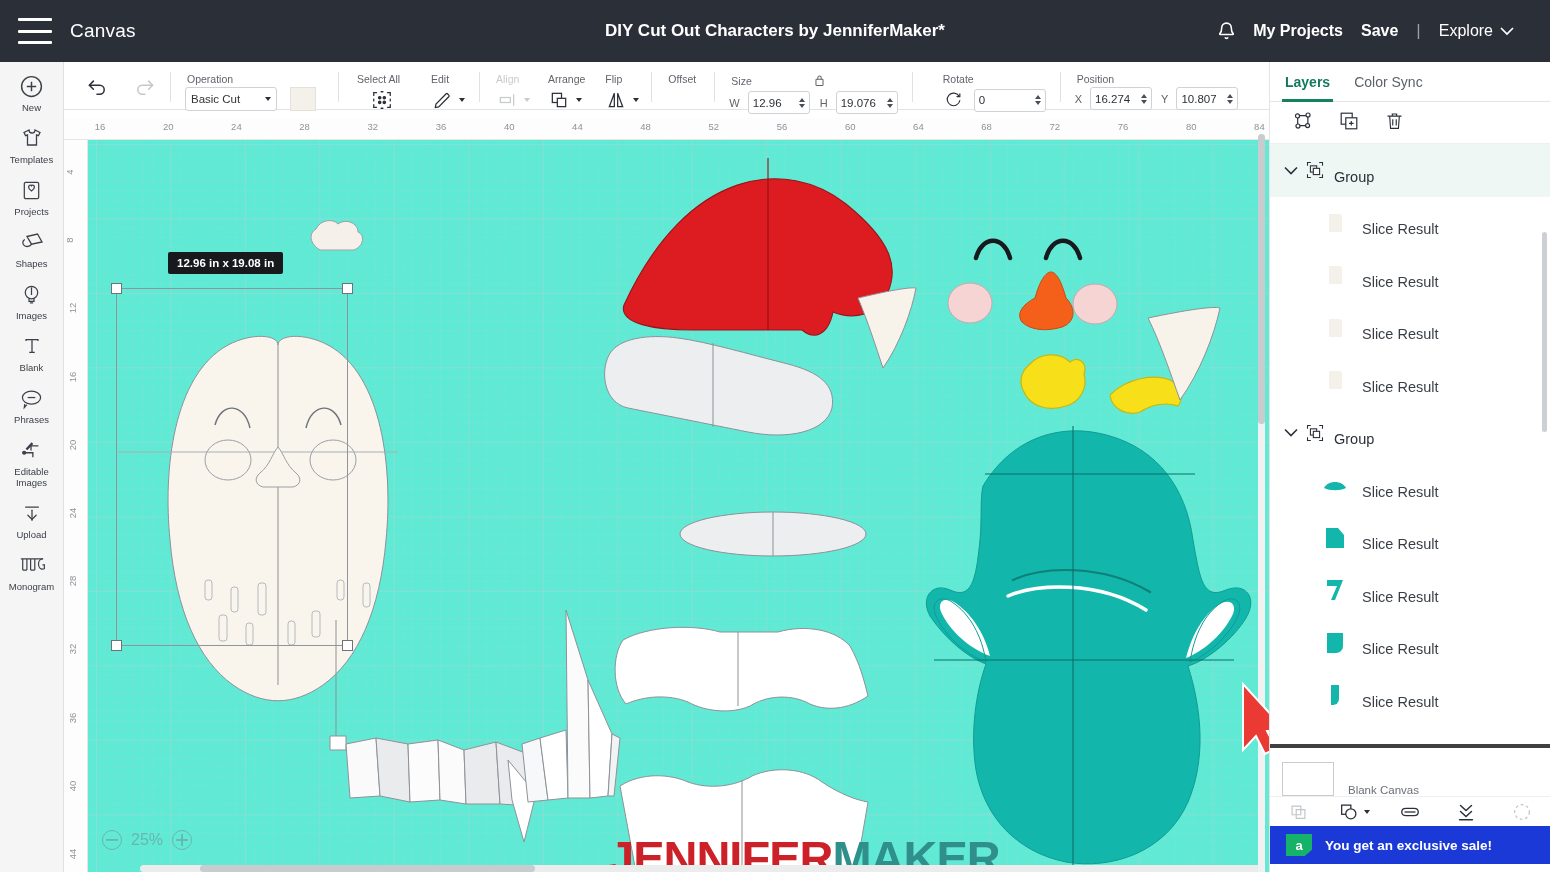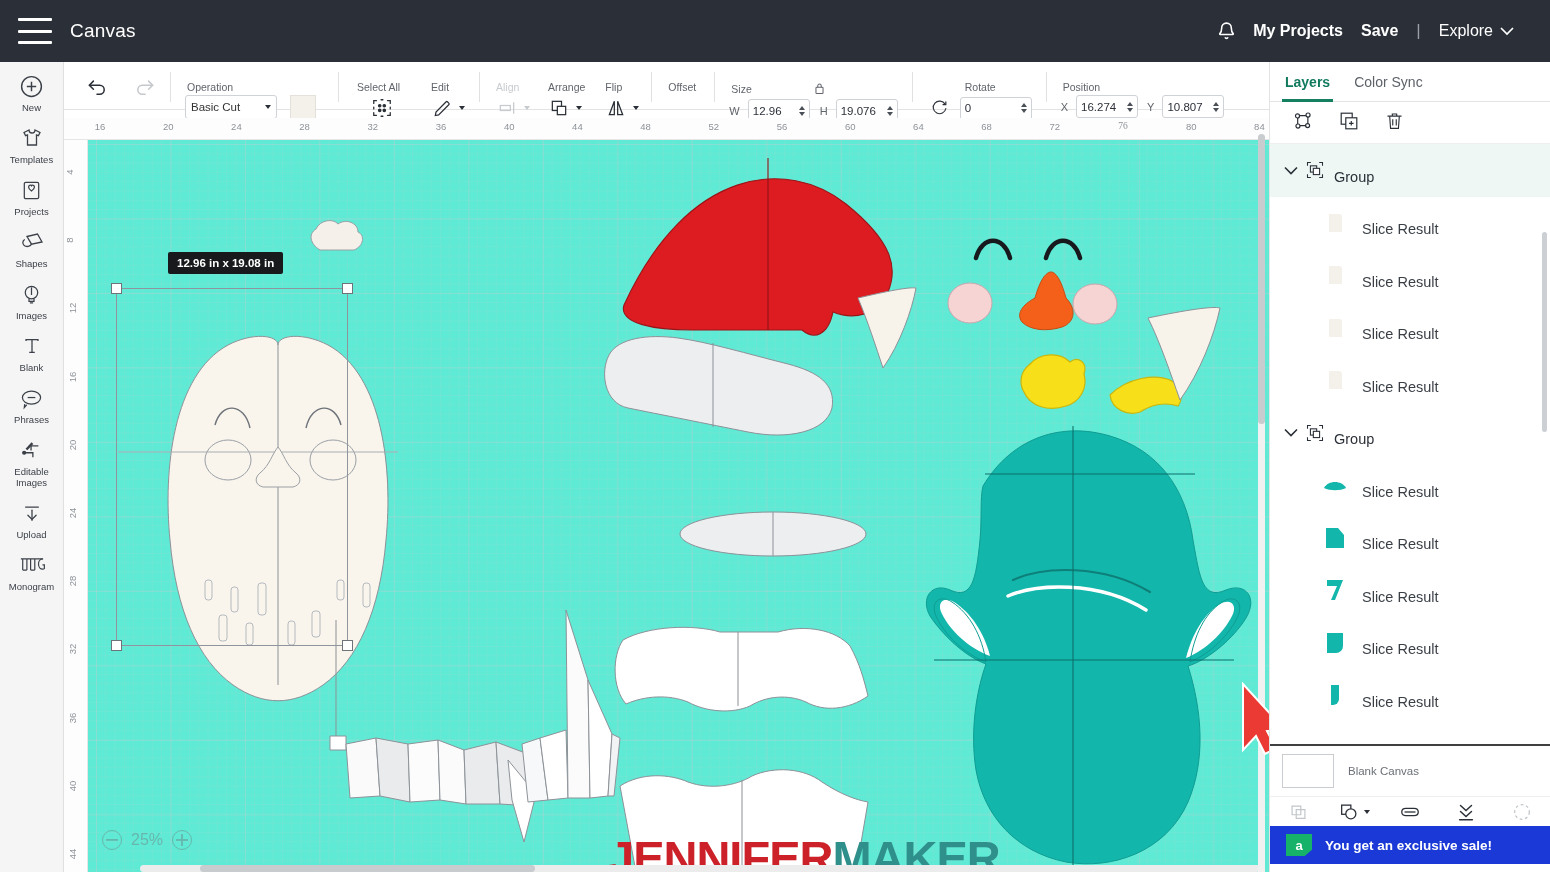--- a/index.html
+++ b/index.html
@@ -60,21 +60,21 @@
   .num-field {
     border:1px solid #cfd2d6; border-radius:3px; height:23px; min-width:62px;
     display:flex; align-items:center; padding:0 4px; font-size:11.5px; color:#2b3038; gap:4px;
     justify-content:space-between; background:#fff;
   }
   .stepper { display:flex; flex-direction:column; gap:2px; }
   .stepper i { display:block; width:0;height:0;border-left:3.5px solid transparent;border-right:3.5px solid transparent; }
   .stepper i.up { border-bottom:4px solid #4a4f57; }
   .stepper i.dn { border-top:4px solid #4a4f57; }
   .axis-lab { font-size:11px; color:#60646b; margin-right:3px;}
-  .tb-pad { padding-top:19px; }
+  .tb-pad { padding-top:11px; }
 
   
   .rail {
     position:absolute; top:62px; left:0; width:64px; height:810px;
     background:#f5f5f5; border-right:1px solid #e0e0e0;
     display:flex; flex-direction:column; align-items:center; padding-top:10px;
   }
   .rail-item { width:64px; display:flex; flex-direction:column; align-items:center; margin-bottom:11px; cursor:pointer; }
   .rail-ico { height:28px; display:flex; align-items:center; justify-content:center; }
   .rail-txt { font-size:9.5px; color:#3c4149; text-align:center; line-height:11px; margin-top:2px; }
@@ -123,21 +123,21 @@
   .layerlist { height:600px; overflow:hidden; position:relative;}
   .layer-row { height:52.5px; display:flex; align-items:center; padding-left:12px; cursor:pointer;}
   .layer-row.group { background:#eef7f4; }
   .layer-row.group.plain { background:#fff; }
   .lchev { width:18px; display:flex; align-items:center; justify-content:center; }
   .lico { width:22px; height:22px; margin:0 8px 0 4px; display:flex; align-items:center; justify-content:center;}
   .lthumb { width:26px; height:26px; margin-left:40px; margin-right:14px; display:flex;align-items:center;justify-content:center;}
   .ltext { font-size:14.5px; color:#2b3038;margin-top:13px; }
   .ltext.sub { color:#3a3f46; }
   .rscroll { position:absolute; right:3px; top:170px; width:5px; height:200px; background:#ccd0d4; border-radius:3px;}
-  .blankrow { height:52px; display:flex; align-items:center; padding-left:12px; border-top:2px solid #404040;}
+  .blankrow { height:52px; display:flex; align-items:flex-end; padding-left:12px; border-top:4px solid #404040;}
   .blankswatch { width:52px; height:34px; border:1px solid #c9cdd2; background:#fff;}
   .blanktxt { font-size:11.5px; color:#6b7077; margin-left:14px;}
   .bottombar { height:46px; display:flex; align-items:flex-start; justify-content:space-around; padding-top:4px; border-top:1px solid #efefef;}
   .bb { display:flex; flex-direction:column; align-items:center; width:52px; cursor:pointer;}
   .bb .bl { font-size:10px; color:#3c4149; margin-top:2px;}
   .bb.dim .bl { color:#c2c6ca; }
   .promo {
     position:absolute; left:0; bottom:8px; width:281px; height:38px; background:#1a39d6;
     display:flex; align-items:center; padding-left:16px; gap:13px; cursor:pointer;
   }
@@ -153,20 +153,21 @@
 
 <div id="app">
 
   <div class="topbar">
     <div class="hamburger">
       <span></span>
         <span></span>
         <span></span>
     </div>
     <div class="canvas-word">Canvas</div>
+    <div class="proj-title">DIY Cut Out Characters by JenniferMaker*</div>
     <div class="topright">
       <div class="bell">
         <svg width="21" height="22" viewBox="0 0 24 24" fill="none" stroke="#fff" stroke-width="1.8">
           <path d="M12 3c-3.3 0-5.5 2.4-5.5 5.6 0 4-1.3 5.6-2.1 6.4-.3.3-.1.9.4.9h14.4c.5 0 .7-.6.4-.9-.8-.8-2.1-2.4-2.1-6.4C17.5 5.4 15.3 3 12 3z"></path>
           <path d="M10.3 19.2a1.8 1.8 0 0 0 3.4 0"></path>
         </svg>
       </div>
       <div class="tr-link">My Projects</div>
       <div class="tr-link">Save</div>
       <div class="tr-sep">|</div>
@@ -325,21 +326,21 @@
                 <i class="up"></i>
                 <i class="dn"></i>
               </span>
           </div>
         </div>
       </div>
     </div>
 
     <div class="divider" style="margin-left:14px;"></div>
 
-    <div class="tb-group tb-pad" style="margin-left:2px;text-align:center;">
+    <div class="tb-group tb-pad" style="margin-left:16px;">
       <div class="tb-label">Rotate</div>
       <div class="tb-row" style="gap:7px;">
         <span class="icon-btn">
           <svg width="19" height="19" viewBox="0 0 24 24" fill="none" stroke="#2b3038" stroke-width="1.5" stroke-linecap="round">
             <path d="M19 6.5A8 8 0 1 0 20 12"></path>
               <path d="M20 3.5v3.6h-3.6"></path>
           </svg>
         </span>
         <div class="num-field" style="min-width:72px;">
           <span>0</span>
@@ -499,21 +500,21 @@
         <span class="tickh" style="left: 377px;">36</span>
         <span class="tickh" style="left: 445.2px;">40</span>
         <span class="tickh" style="left: 513.4px;">44</span>
         <span class="tickh" style="left: 581.6px;">48</span>
         <span class="tickh" style="left: 649.8px;">52</span>
         <span class="tickh" style="left: 718px;">56</span>
         <span class="tickh" style="left: 786.2px;">60</span>
         <span class="tickh" style="left: 854.4px;">64</span>
         <span class="tickh" style="left: 922.6px;">68</span>
         <span class="tickh" style="left: 990.8px;">72</span>
-        <span class="tickh" style="left: 1059px; font-family: Liberation Serif, serif;">76</span>
+        <span class="tickh" style="left: 1059px;">76</span>
         <span class="tickh" style="left: 1127.2px;">80</span>
         <span class="tickh" style="left: 1195.4px;">84</span>
       </div>
     <div class="ruler-v" id="rv">
         <span class="tickv" style="top: 32px;">4</span>
         <span class="tickv" style="top: 100.2px;">8</span>
         <span class="tickv" style="top: 168.4px;">12</span>
         <span class="tickv" style="top: 236.6px;">16</span>
         <span class="tickv" style="top: 304.8px;">20</span>
         <span class="tickv" style="top: 373px;">24</span>

